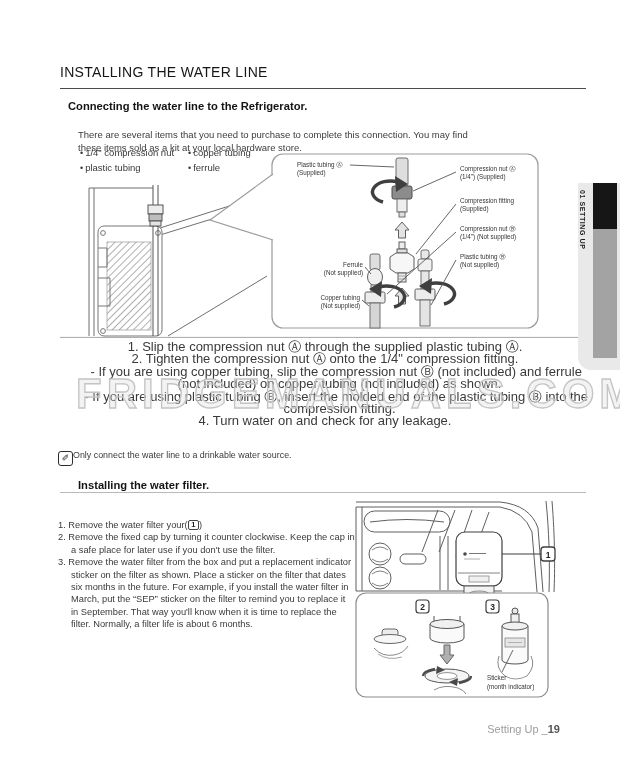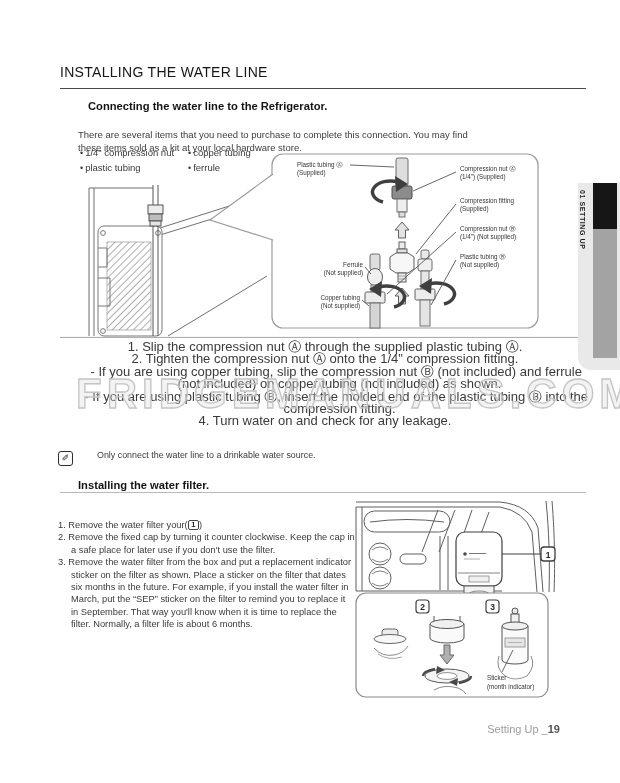--- a/index.html
+++ b/index.html
@@ -16,21 +16,21 @@
   .main-title {
     position:absolute; left:60px; top:64px;
     font-size:14px; font-weight:normal; letter-spacing:.3px; color:#161616;
   }
   .title-rule {
     position:absolute; left:60px; top:88px; width:526px; height:1px; background:#4a4a4a;
   }
   .h2 {
     position:absolute; font-size:11.2px; font-weight:bold; color:#141414;
   }
-  .h2.connect { left:88px; top:100px; }
+  .h2.connect { left:68px; top:100px; }
   .h2.filter  { left:78px; top:479px; }
   .intro {
     position:absolute; left:78px; top:128px; width:406px;
     font-size:9.5px; line-height:13px; color:#3c3c3c;
   }
   .parts { position:absolute; top:146px; left:80px; font-size:9.5px; line-height:13.5px; color:#383838; }
   .parts .col { position:absolute; top:0; white-space:nowrap; }
   .parts .col.c1 { left:0; }
   .parts .col.c2 { left:108px; }
   .parts .item::before { content:"•"; margin-right:2px; font-size:9px; }
@@ -45,21 +45,21 @@
   .note {
     position:absolute; left:58px; top:450px; width:528px;
     display:flex; align-items:flex-start;
   }
   .note-icon {
     flex:0 0 auto; width:13px; height:13px; margin-top:1px;
     border:1.6px solid #2c2c2c; border-radius:3px;
     display:flex; align-items:center; justify-content:center;
     font-size:9px; color:#2c2c2c; line-height:1;
   }
-  .note-text { margin-left:24px; font-size:8.9px; line-height:11.6px; color:#3a3a3a; width:505px; }
+  .note-text { margin-left:0; font-size:8.9px; line-height:11.6px; color:#3a3a3a; width:505px; }
 
   .section-divider {
     position:absolute; left:60px; top:492px; width:526px; height:1px; background:#b9b9b9;
   }
 
   .filter-steps {
     position:absolute; left:58px; top:519px; width:297px;
     font-size:9.3px; line-height:12.4px; color:#3a3a3a;
   }
   .boxed-num {

